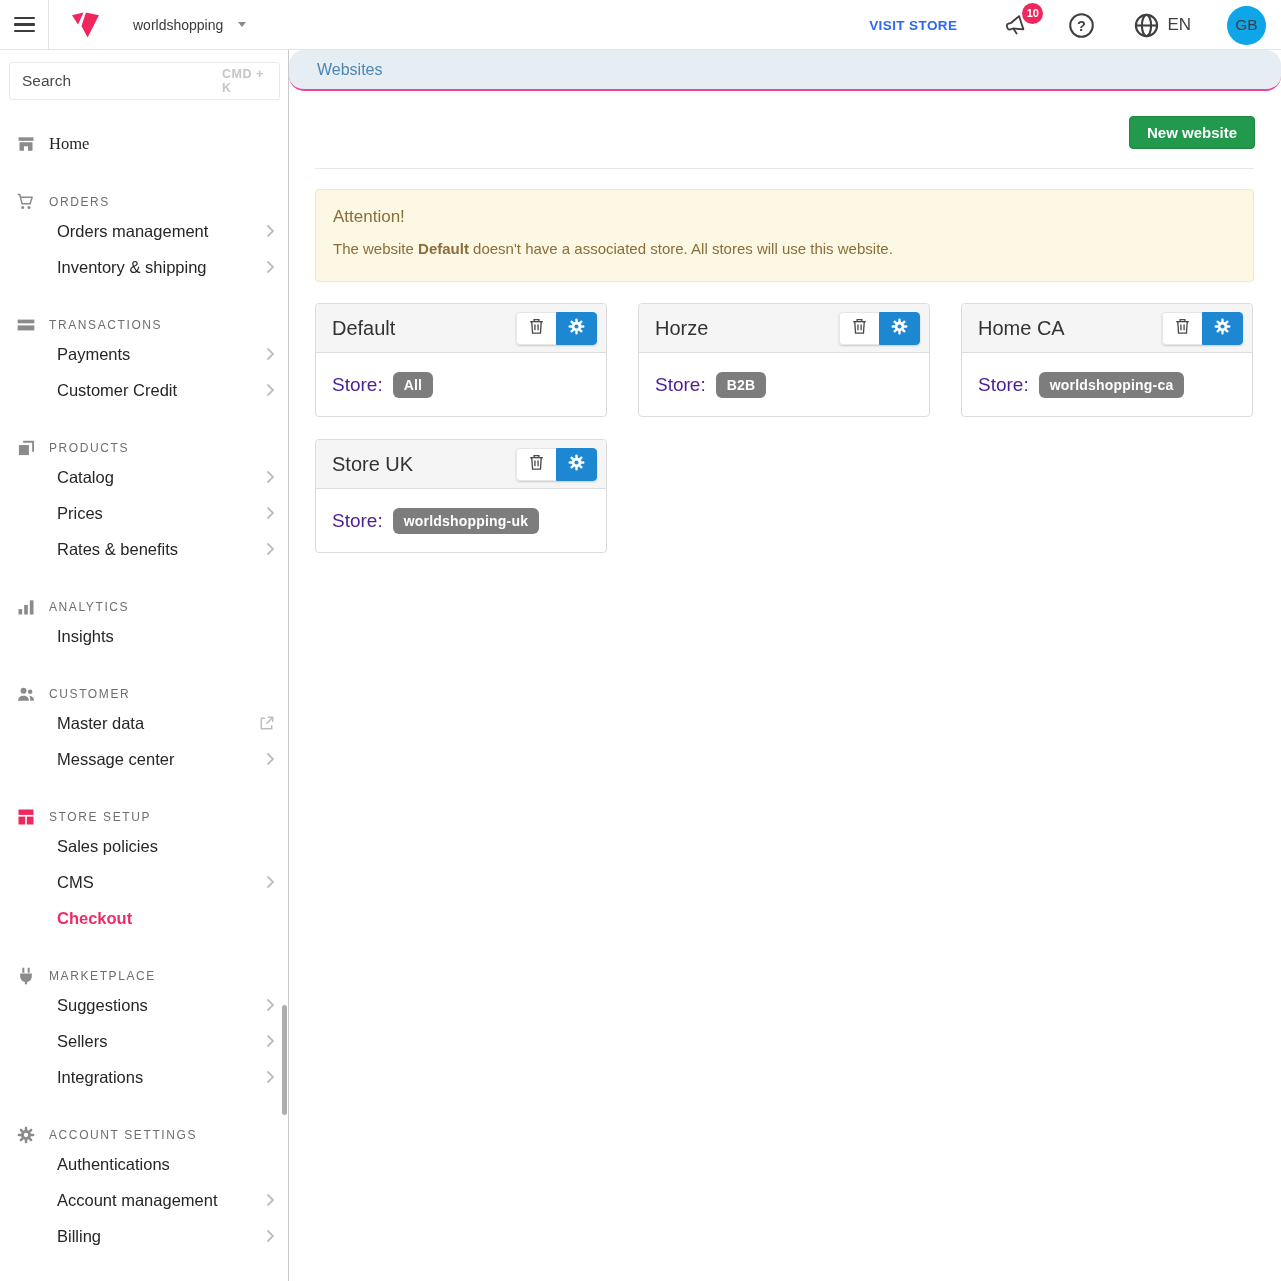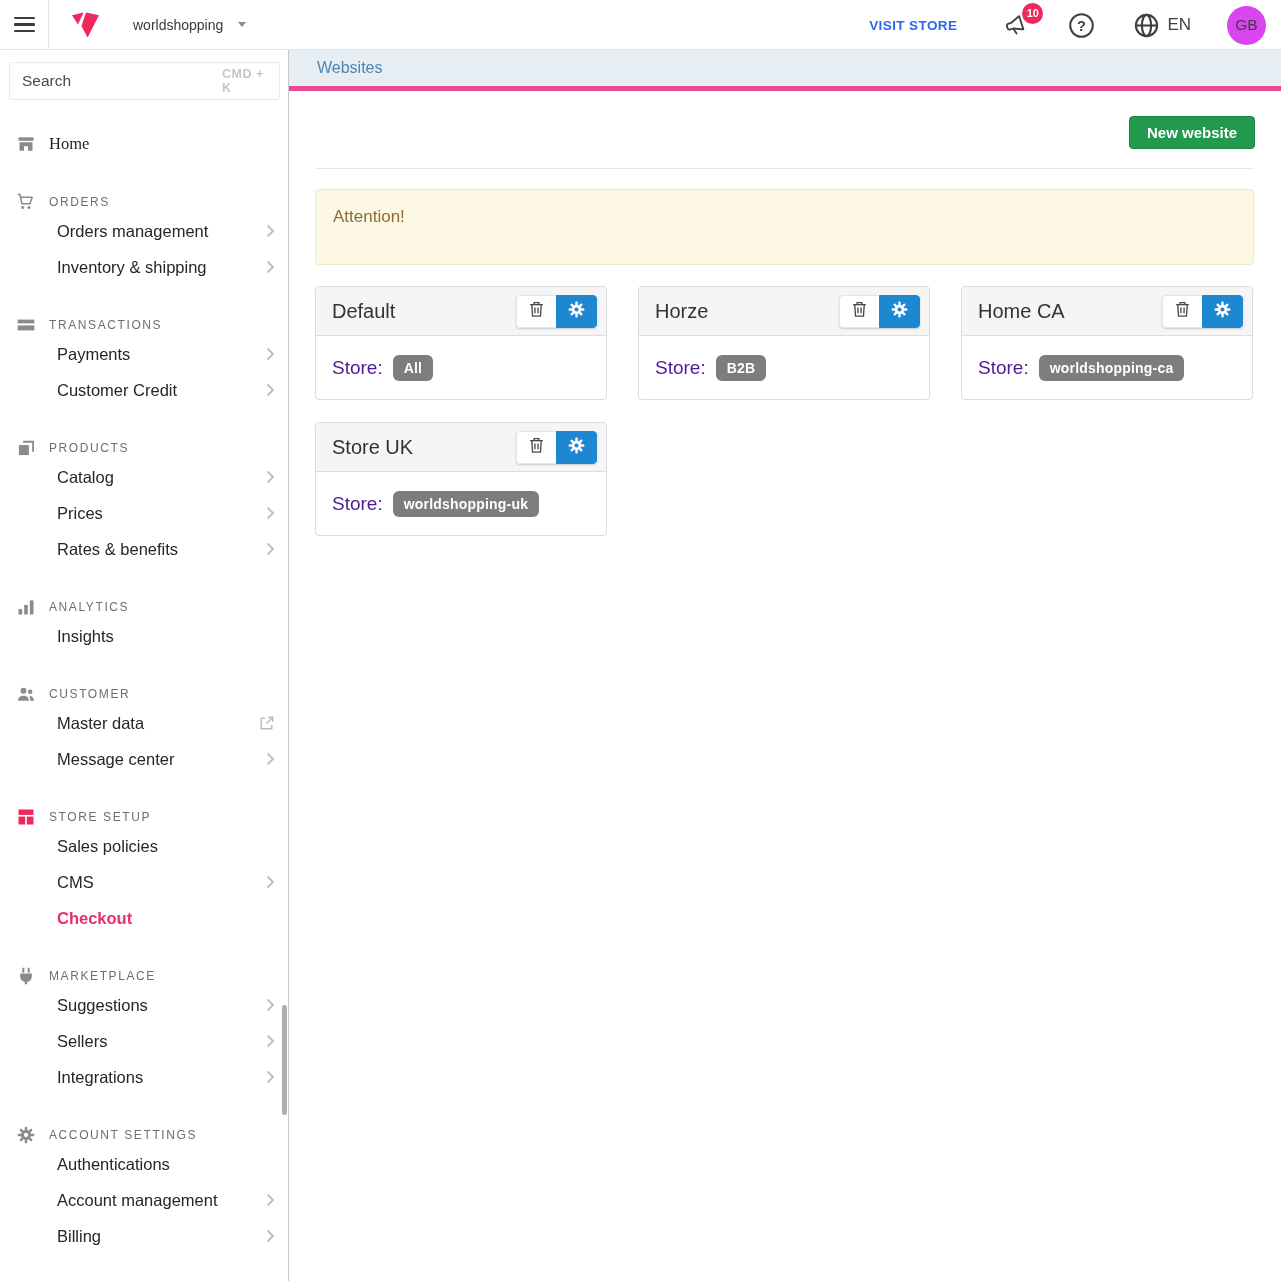--- a/index.html
+++ b/index.html
@@ -36,21 +36,21 @@
   .notif-badge {
     position:absolute; top:-9px; right:-13px; min-width:21px; height:21px; border-radius:11px;
     background:#f0275c; color:#fff; font-size:11px; font-weight:bold;
     display:flex; align-items:center; justify-content:center; padding:0 4px;
   }
   .help-wrap { margin-left:38px; }
   .lang-wrap { margin-left:38px; }
   .lang-label { font-size:17px; color:#3f3f3f; margin-left:7px; }
   .avatar {
     margin-left:36px; width:39px; height:39px; border-radius:50%;
-    background:#d946ef; display:flex; align-items:center; justify-content:center;
+    background:#0ea5e9; display:flex; align-items:center; justify-content:center;
     font-size:15.5px; color:#3f3f3f; cursor:pointer;
   }
 
   
   .sidebar {
     position:absolute; top:50px; left:0; width:289px; height:1231px;
     background:#fff; border-right:1px solid #c9c9c9; z-index:20; overflow:hidden;
   }
   .search-box {
     margin:12px 8px 0 9px; height:38px; border:1px solid #e9e9e9; border-radius:3px;
@@ -83,22 +83,22 @@
   .nav-ic svg { width:20px; height:20px; }
 
   .sidebar-scrollbar {
     position:absolute; right:1px; top:955px; width:5px; height:110px;
     background:#aeaeae; border-radius:3px;
   }
 
   
   .main { position:absolute; top:50px; left:289px; width:992px; height:1231px; background:#fff; }
   .breadcrumb-bar {
-    height:41px; background:#e6edf3; border-bottom:5px solid #ec4899;
-    display:flex; align-items:center; padding-left:28px;
+    height:41px; background:#e6edf3; border-bottom:2px solid #ec4899;
+    display:flex; align-items:center; padding-left:28px;border-radius:15px;
   }
   .breadcrumb-link { color:#4d86b3; font-size:16px; cursor:pointer; }
   .page-header { height:78px; position:relative; }
   .page-header::after {
     content:""; position:absolute; left:26px; right:27px; bottom:0; height:1px; background:#e7e7e7;
   }
   .btn-new-website {
     position:absolute; right:26px; top:25px; height:33px; padding:0 17px;
     background:#22994c; border:1px solid #1d8743; border-radius:4px;
     color:#fff; font-size:15px; font-weight:bold; font-family:"Liberation Sans",sans-serif;
@@ -446,20 +446,25 @@
     <span class="breadcrumb-link">Websites</span>
   </div>
 
   <div class="page-header">
     <button class="btn-new-website">New website</button>
   </div>
 
   <div class="content">
     <div class="alert-warning">
       <div class="alert-title">Attention!</div>
+      <div class="alert-text">
+        <span>The website</span>
+        <b>Default</b>
+        <span>doesn't have a associated store. All stores will use this website.</span>
+      </div>
     </div>
 
     <div class="cards" id="cards">
         <div class="card">
           <div class="card-header">
             <span class="card-title">Default</span>
             <span class="btn-group">
               <span class="btn-delete">
                 <span><svg width="19" height="20" viewBox="0 0 24 24" fill="none" stroke="#4a4a4a" stroke-width="1.7">
                     <path d="M4 6.5h16"></path>

